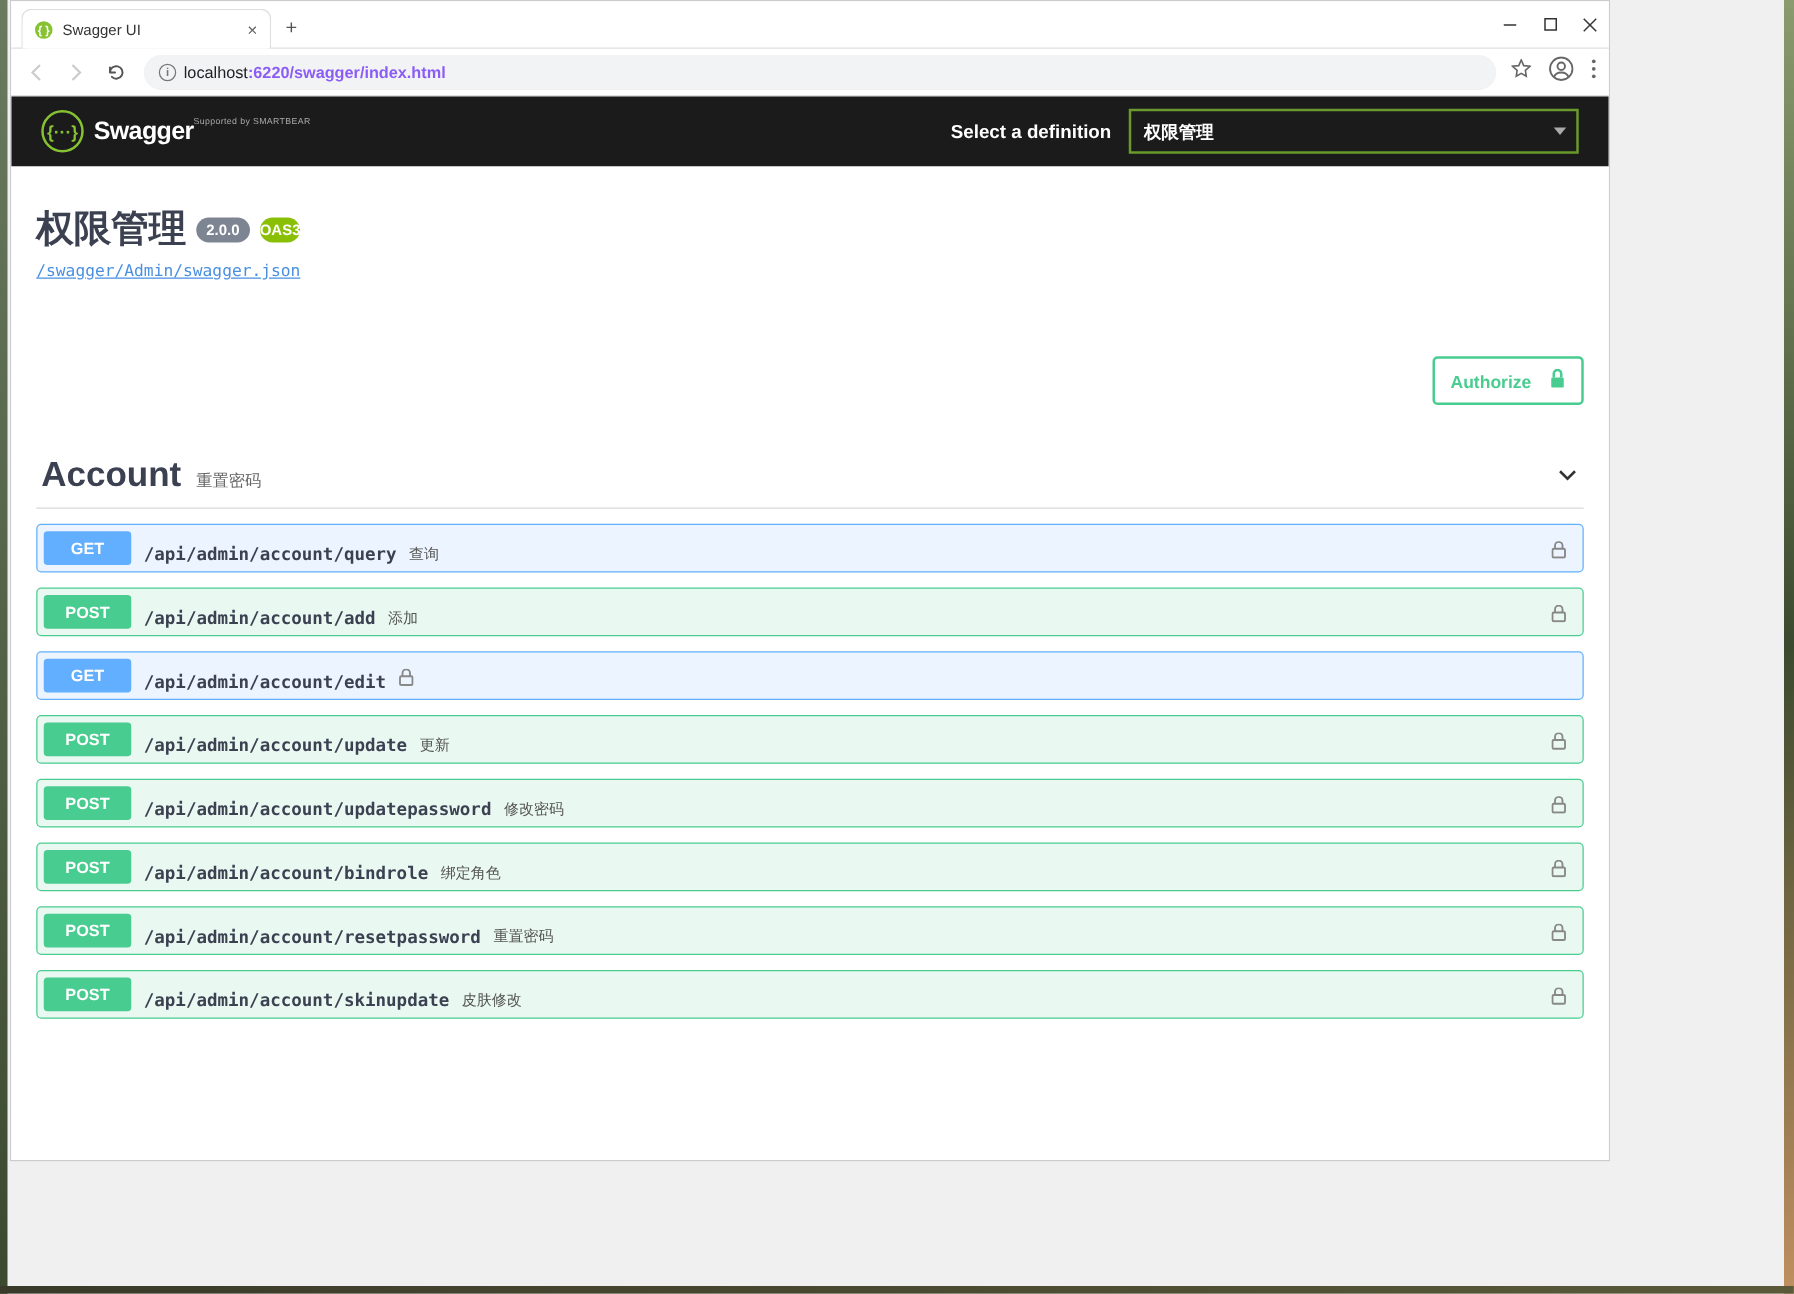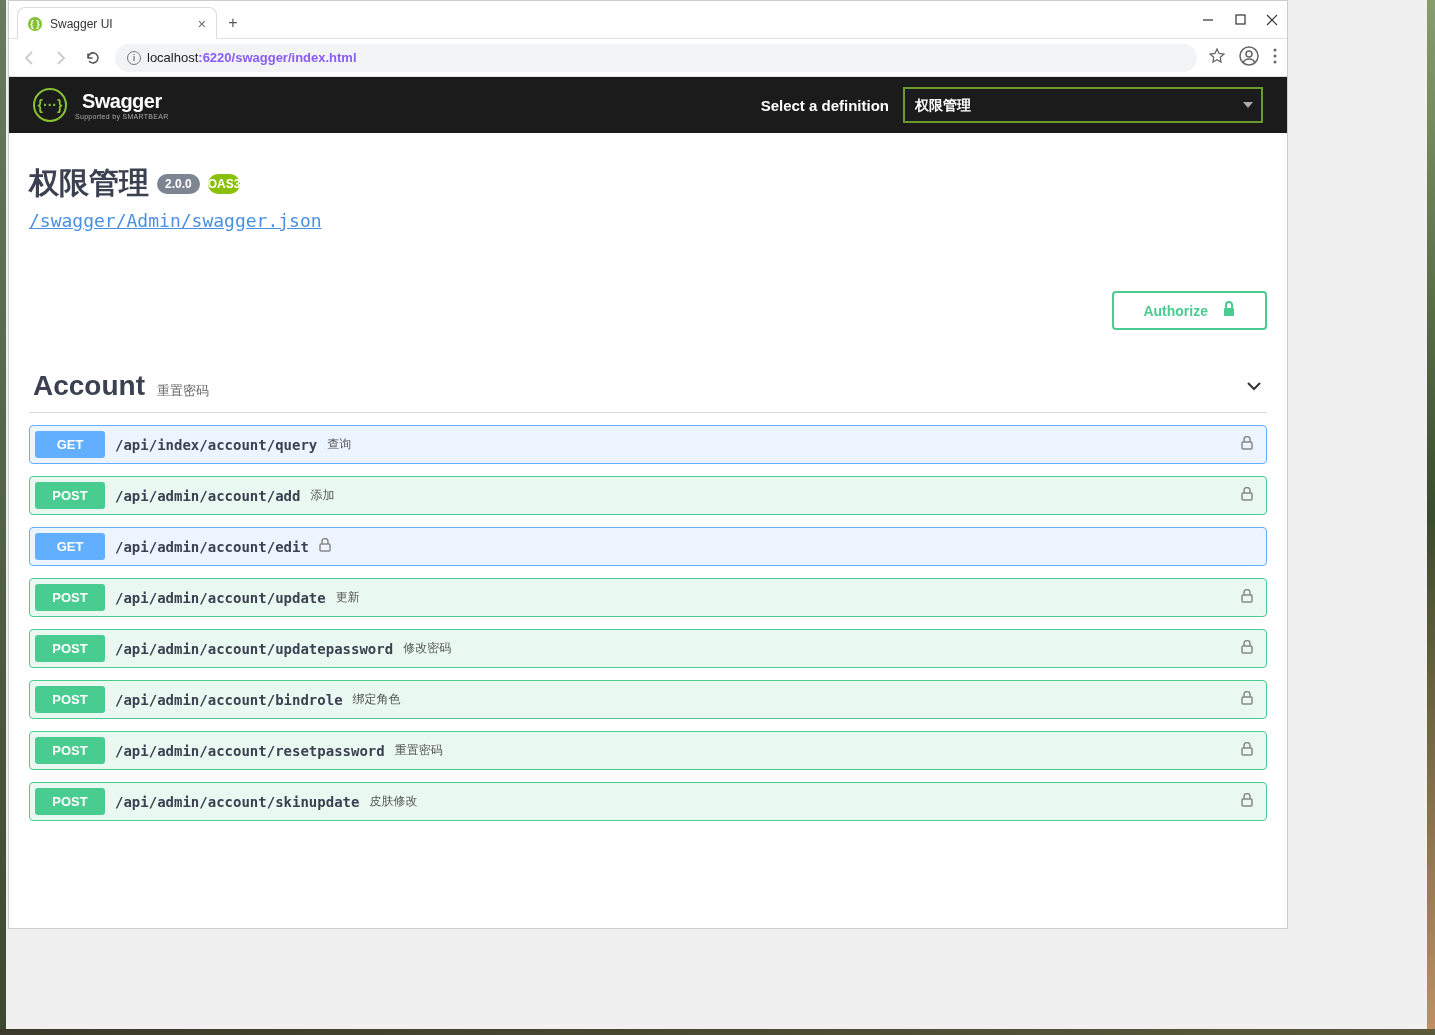--- a/index.html
+++ b/index.html
@@ -28,47 +28,47 @@
 .star-icon, .user-icon, .more-icon { cursor: pointer; }
 
 
 .content { flex: 1; overflow-y: auto; background: #fff; position: relative; }
 .content::-webkit-scrollbar { width: 12px; }
 .content::-webkit-scrollbar-thumb { background: #c0c0c0; border-radius: 6px; border: 3px solid #fff; }
 
 .topbar { background: #1b1b1b; height: 56px; display: flex; align-items: center; justify-content: space-between; padding: 0 24px; }
 .swagger-logo { display: flex; align-items: center; gap: 8px; color: #fff; }
 .logo-circle { width: 34px; height: 34px; border: 2px solid #86c232; border-radius: 50%; display: flex; align-items: center; justify-content: center; color: #86c232; font-size: 14px; font-weight: bold; }
-.logo-text { display: flex; flex-direction: column; text-align: center; }
+.logo-text { display: flex; flex-direction: row; }
 .logo-main { font-size: 20px; font-weight: 600; letter-spacing: -0.5px; }
 .logo-sub { font-size: 7px; color: #aaa; letter-spacing: 0.3px; }
 .def-picker { display: flex; align-items: center; gap: 14px; }
 .def-label { color: #fff; font-size: 15px; font-weight: 600; }
 .def-select { background: #1b1b1b; border: 2px solid #6a9a2d; color: #fff; height: 36px; width: 360px; padding: 0 30px 0 10px; font-size: 14px; font-weight: 600; appearance: none; cursor: pointer; }
 .def-select-wrap { position: relative; }
 .def-select-wrap::after { content: ""; position: absolute; right: 10px; top: 50%; transform: translateY(-50%); width: 0; height: 0; border-left: 5px solid transparent; border-right: 5px solid transparent; border-top: 6px solid #aaa; pointer-events: none; }
 
 .swagger-body { padding: 30px 20px 40px; }
 .info-block { margin-bottom: 60px; }
 .api-title { font-size: 30px; font-weight: 700; color: #3b4151; display: flex; align-items: center; gap: 8px; }
 .ver-badge { background: #7d8492; color: #fff; font-size: 12px; padding: 3px 8px; border-radius: 14px; font-weight: 600; }
 .oas-badge { background: #89bf04; color: #fff; font-size: 12px; padding: 3px 0; border-radius: 14px; font-weight: 600; }
-.api-link { color: #4990e2; font-size: 18px; font-family: monospace; margin-top: 6px; display: block; }
+.api-link { color: #4990e2; font-size: 13px; font-family: monospace; margin-top: 6px; display: block; }
 
 .auth-wrap { display: flex; justify-content: flex-end; margin-bottom: 30px; }
-.auth-btn { border: 2px solid #49cc90; background: #fff; color: #49cc90; font-size: 14px; font-weight: 600; padding: 8px 29px; border-radius: 4px; display: flex; align-items: center; gap: 14px; cursor: pointer; }
+.auth-btn { border: 2px solid #49cc90; background: #fff; color: #49cc90; font-size: 14px; font-weight: 600; padding: 8px 12px; border-radius: 4px; display: flex; align-items: center; gap: 14px; cursor: pointer; }
 
 .tag-header { display: flex; align-items: baseline; justify-content: space-between; padding: 10px 4px; border-bottom: 1px solid rgba(59,65,81,0.2); cursor: pointer; margin-bottom: 12px; }
 .tag-left { display: flex; align-items: baseline; gap: 12px; }
 .tag-name { font-size: 28px; font-weight: 700; color: #3b4151; }
 .tag-desc { font-size: 13px; color: #666; }
 .tag-arrow { color: #333; }
 
 .ops { display: flex; flex-direction: column; gap: 12px; }
-.op { border-radius: 4px; display: flex; align-items: center; padding: 5px; cursor: pointer; }
+.op { border-radius: 4px; display: flex; align-items: flex-end; padding: 5px; cursor: pointer; }
 .op.get { background: rgba(97,175,254,0.12); border: 1px solid #61affe; }
 .op.post { background: rgba(73,204,144,0.12); border: 1px solid #49cc90; }
 .op.delete { background: rgba(249,62,62,0.12); border: 1px solid #f93e3e; }
 .op-method { color: #fff; font-size: 13px; font-weight: 700; text-align: center; padding: 6px 0; width: 70px; border-radius: 3px; margin-right: 10px; }
 .op.get .op-method { background: #61affe; }
 .op.post .op-method { background: #49cc90; }
 .op.delete .op-method { background: #f93e3e; }
 .op-path { font-family: "Consolas", monospace; font-size: 14px; font-weight: 600; color: #3b4151; margin-right: 10px; }
 .op-summary { font-size: 12px; color: #555; flex: 1; }
 .op-lock { color: #888; margin-right: 8px; }
@@ -211,21 +211,21 @@
         <span class="tag-arrow">
           <svg width="18" height="18" viewBox="0 0 18 18">
               <path d="M3 6l6 6 6-6" fill="none" stroke="currentColor" stroke-width="2"></path>
             </svg>
         </span>
       </div>
 
       <div class="ops" id="ops-container">
           <div class="op get">
             <span class="op-method">GET</span>
-            <span class="op-path">/api/index/account/query</span>
+            <span class="op-path">/api/admin/account/query</span>
             <span class="op-summary">查询</span>
             <span class="op-lock"><svg width="12" height="14" viewBox="0 0 12 14">
                 <rect x="1" y="6" width="10" height="7" rx="1" fill="none" stroke="currentColor" stroke-width="1.5"></rect>
                 <path d="M3 6V3.5a3 3 0 0 1 6 0V6" fill="none" stroke="currentColor" stroke-width="1.5"></path>
               </svg></span>
           </div>
           <div class="op post">
             <span class="op-method">POST</span>
             <span class="op-path">/api/admin/account/add</span>
             <span class="op-summary">添加</span>

